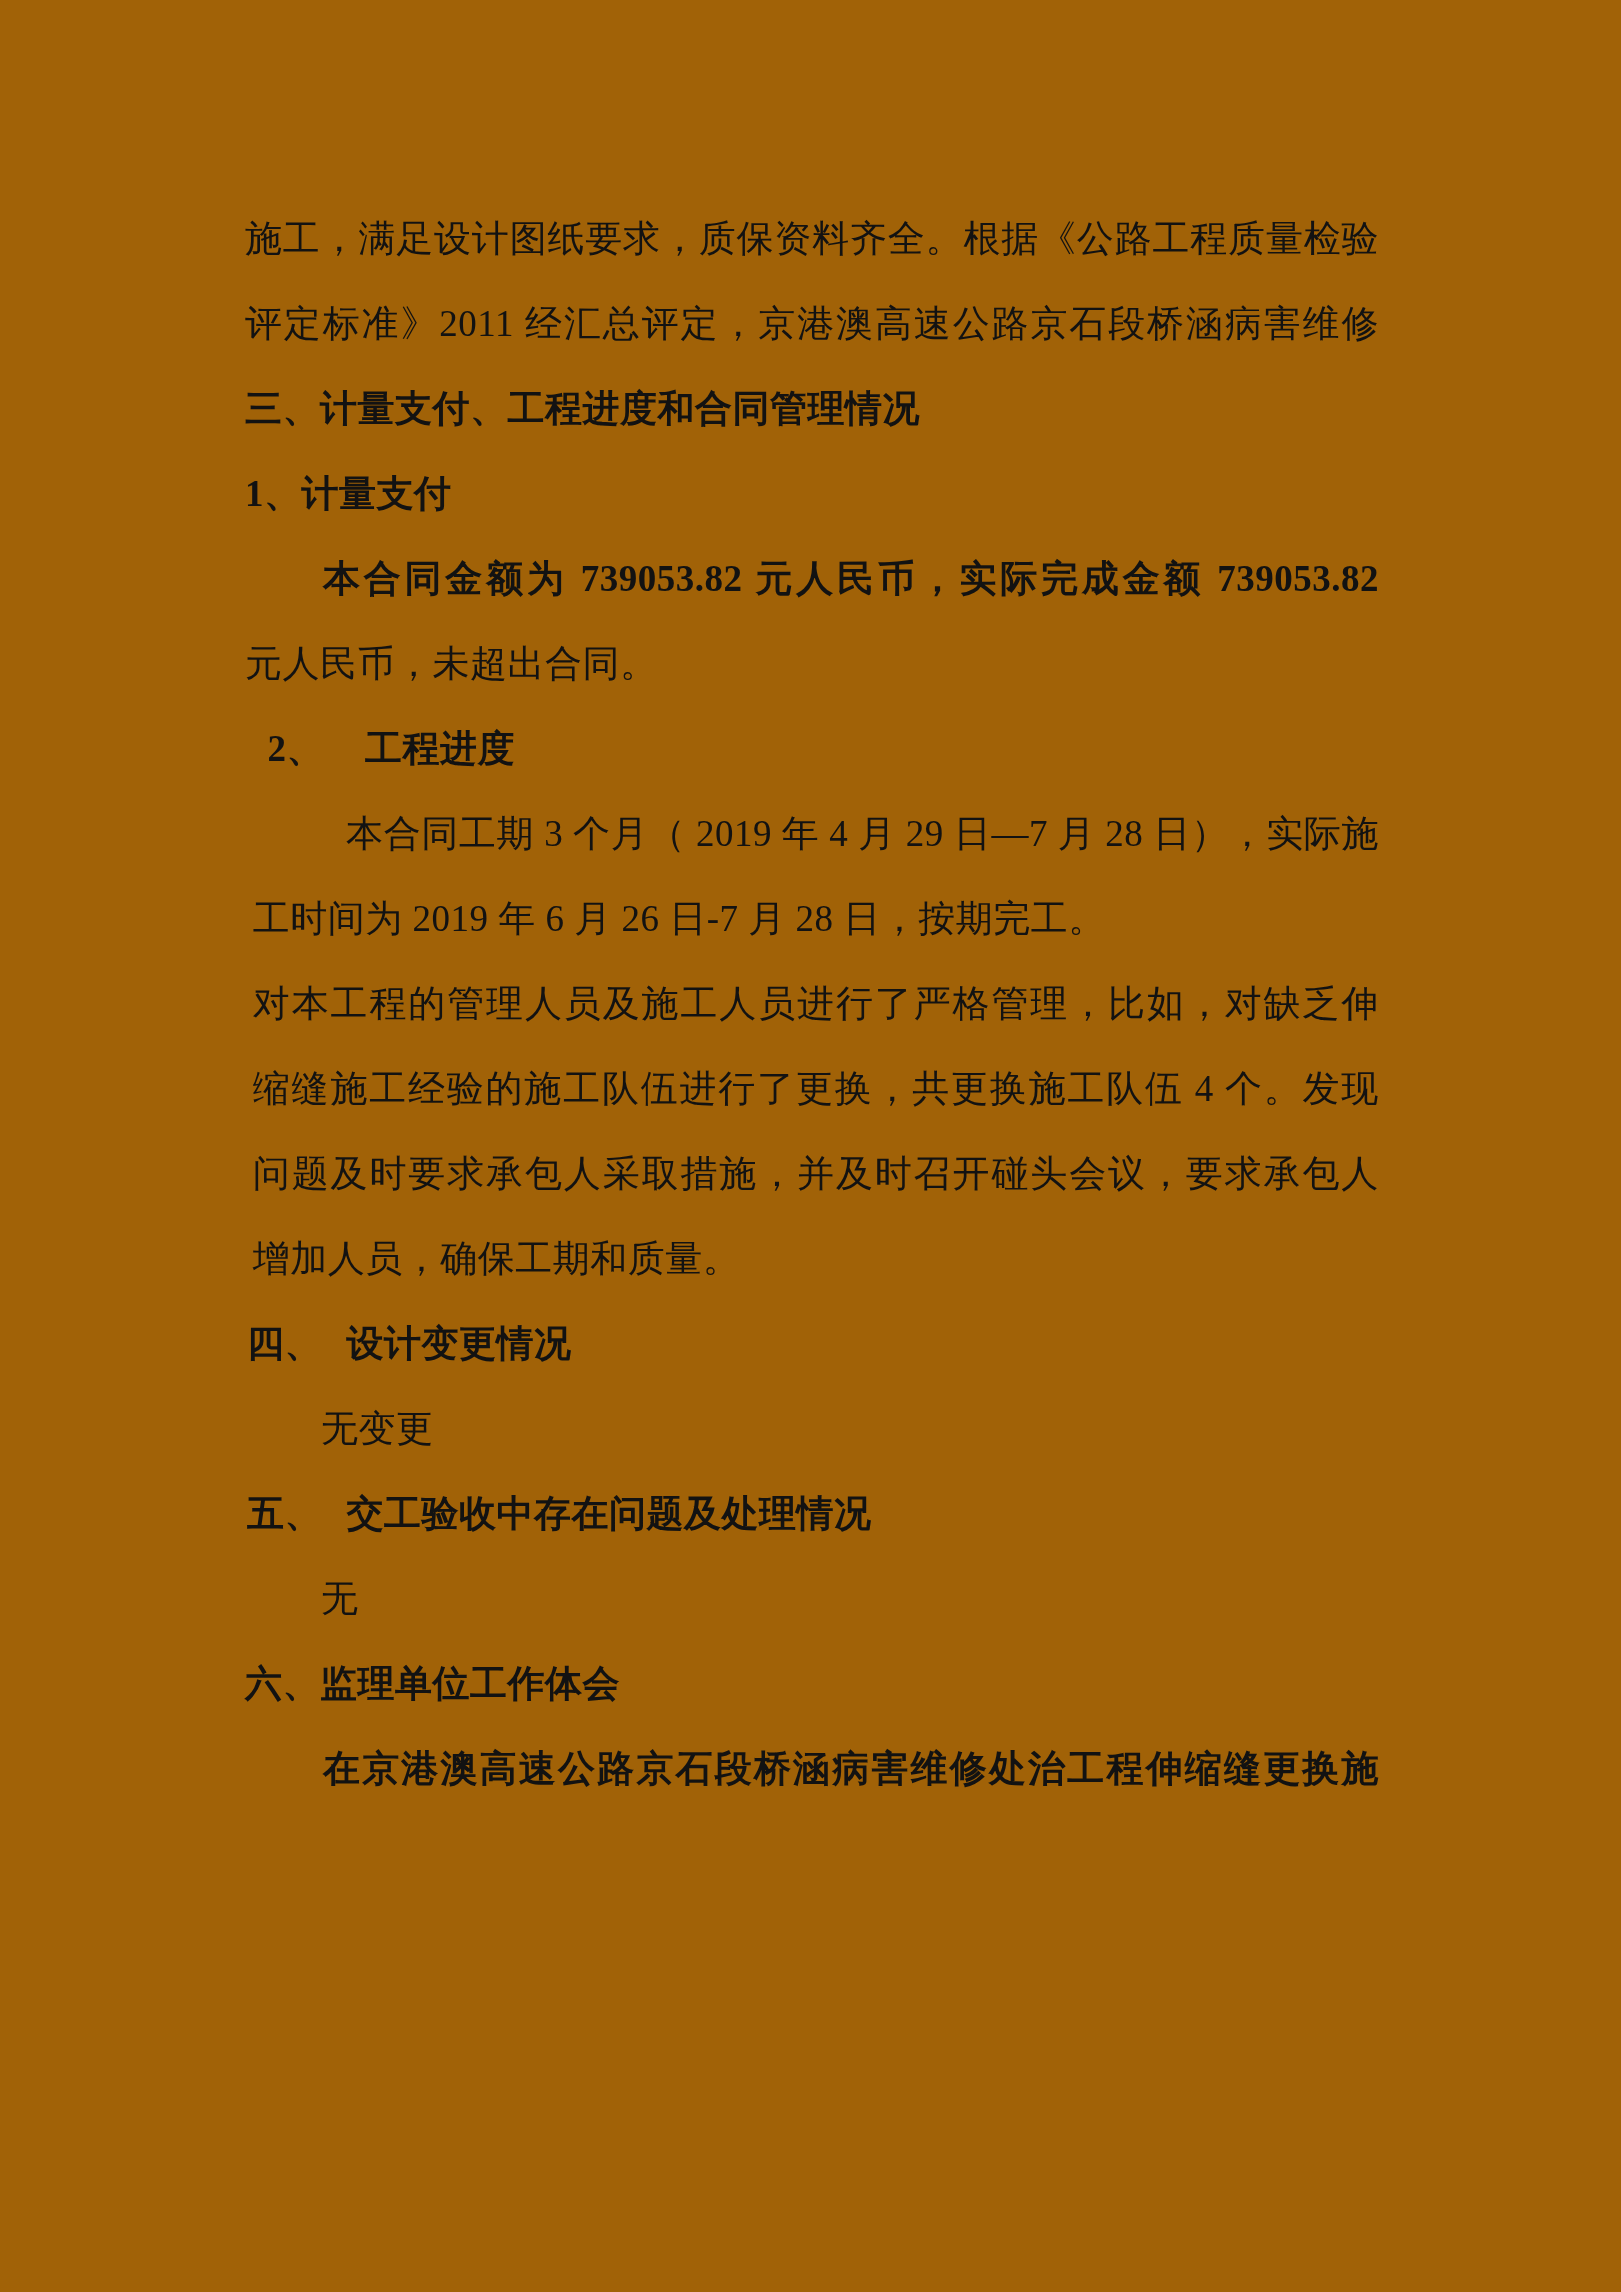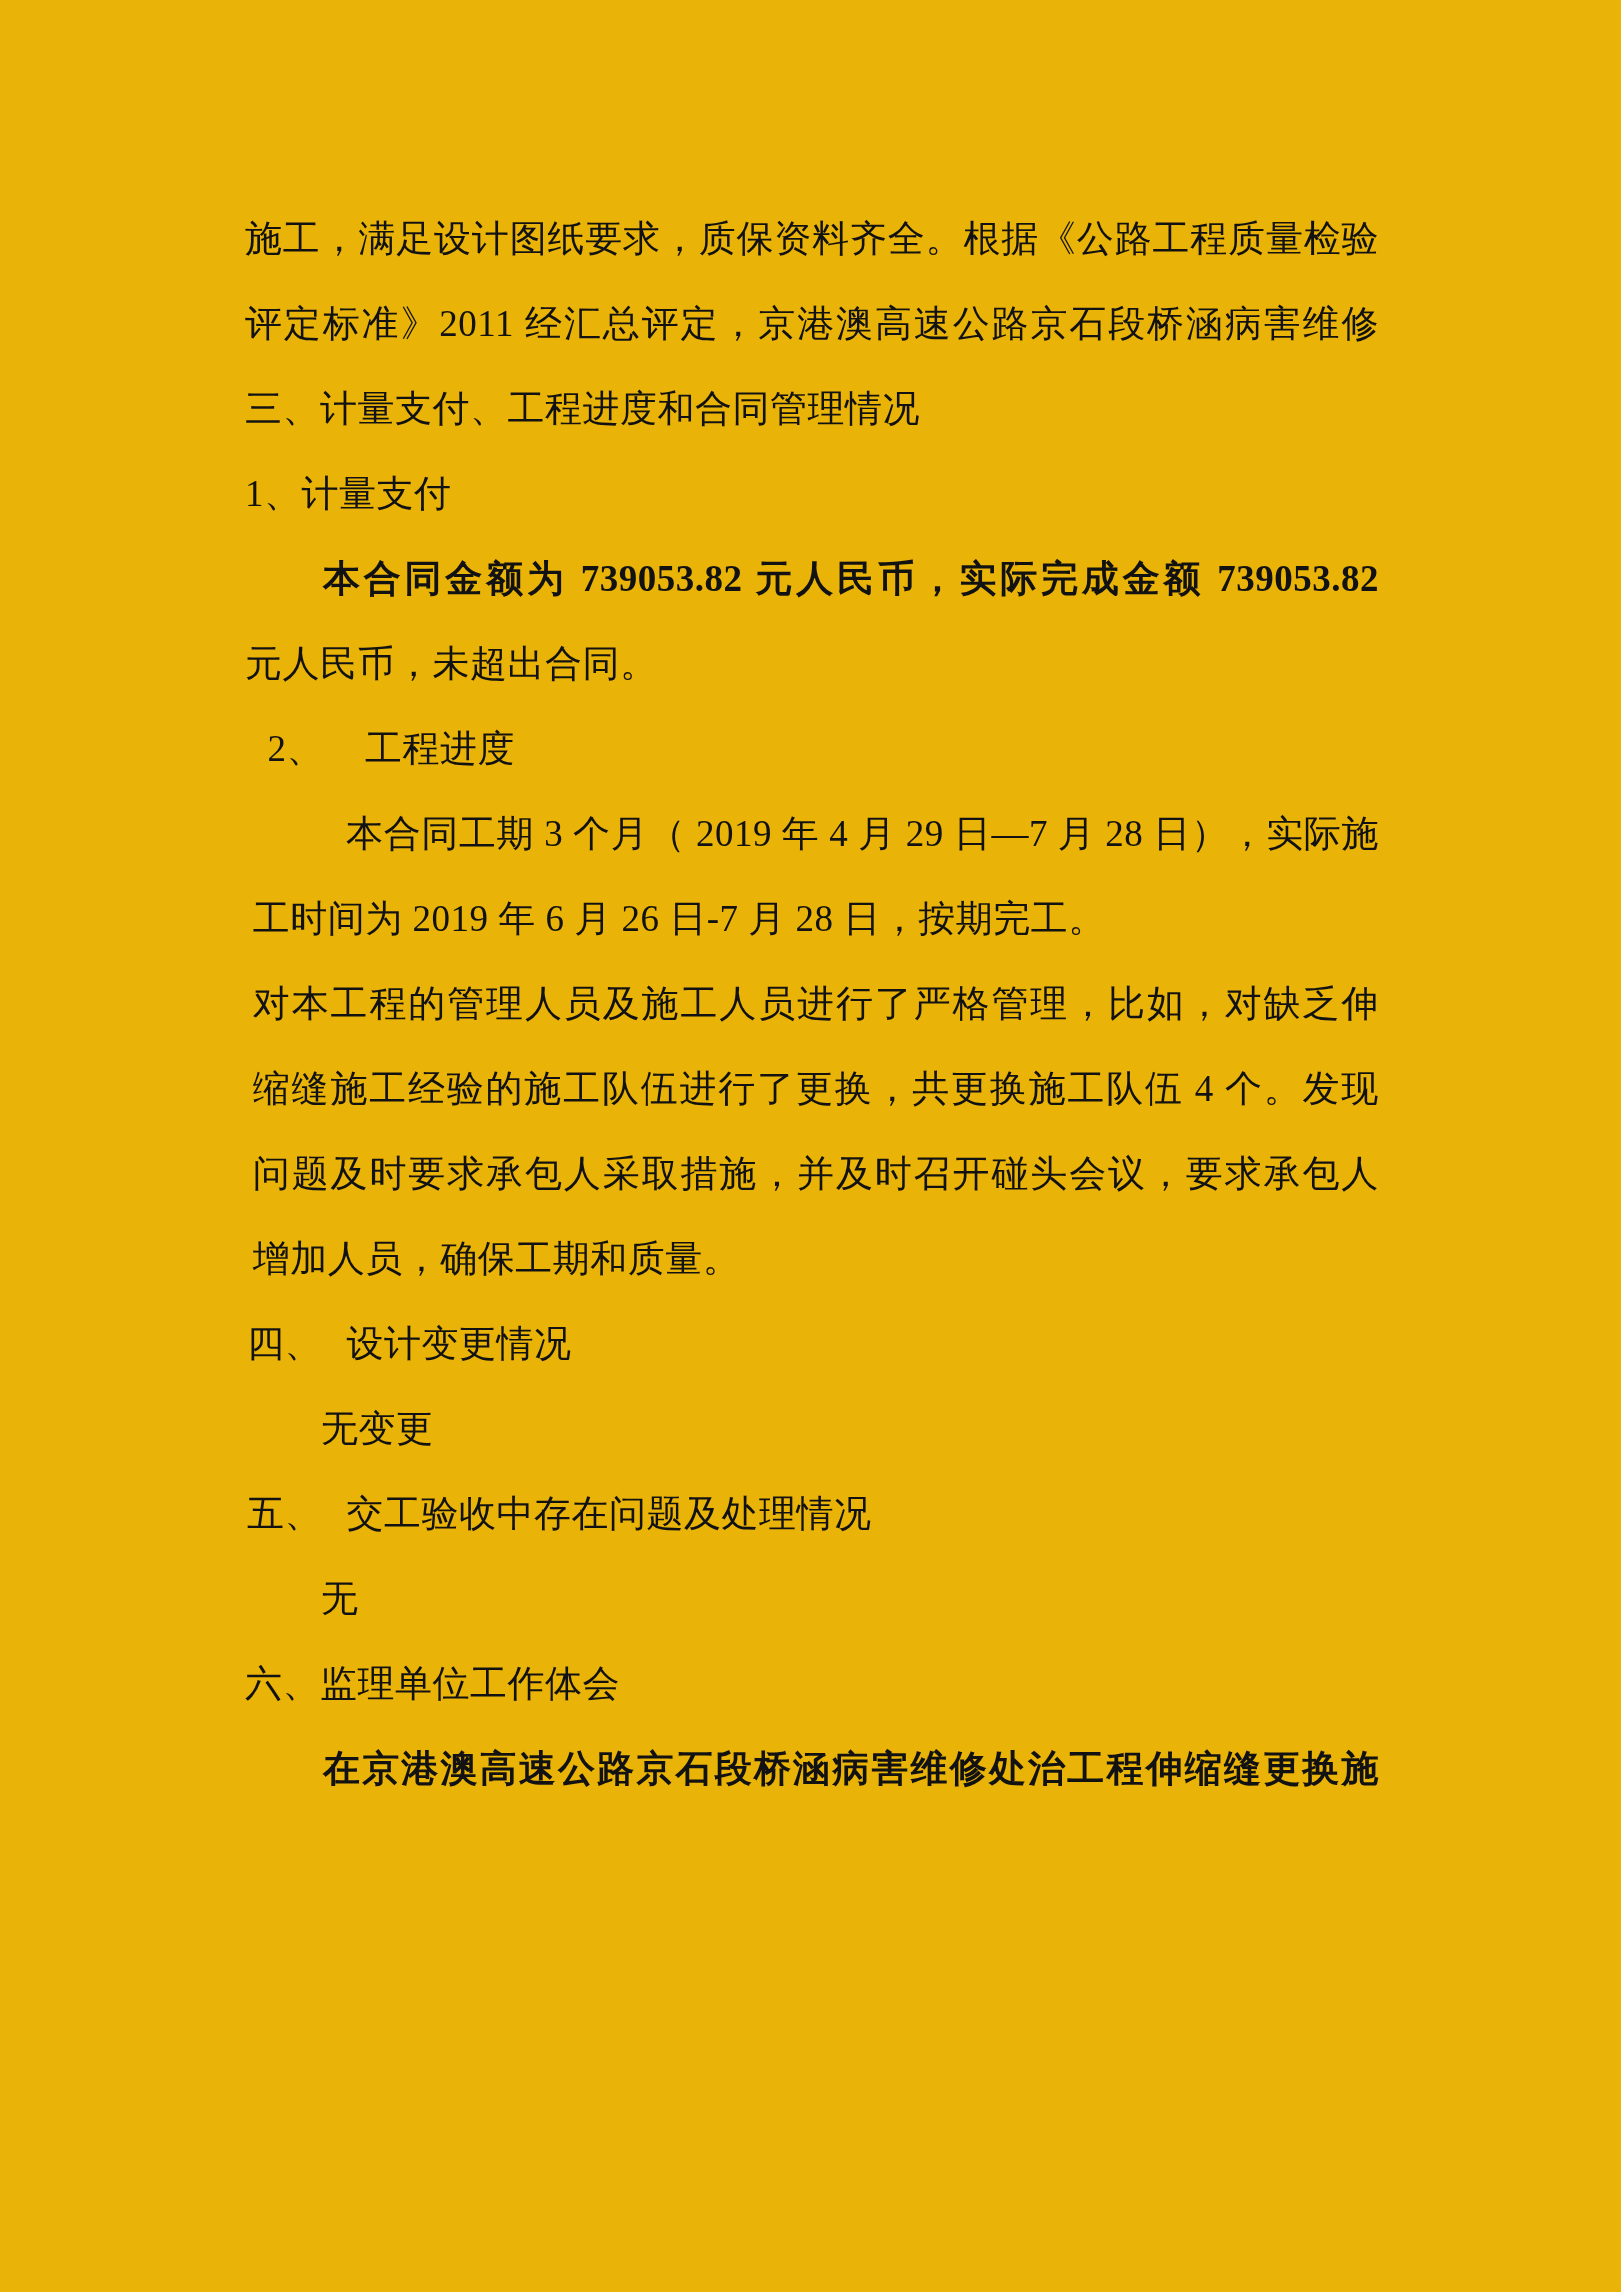--- a/index.html
+++ b/index.html
@@ -5,21 +5,21 @@
   html, body {
     margin: 0;
     padding: 0;
     background: #9a9a9a;
   }
   .page {
     position: relative;
     width: 1621px;
     height: 2293px;
     margin: 0 auto;
-    background: #eab308;
+    background: #a16207;
     font-family: "Liberation Serif", "DejaVu Serif", serif;
     color: #121212;
     overflow: hidden;
   }
   .content {
     position: absolute;
     left: 245px;
     top: 196px;
     width: 1134px;
   }
@@ -30,21 +30,21 @@
     white-space: nowrap;
     letter-spacing: 0.5px;
   }
   .justify {
     white-space: normal;
     text-align: justify;
     text-align-last: justify;
     text-justify: inter-character;
   }
   .heading {
-    font-weight: normal;
+    font-weight: bold;
   }
   .bold { font-weight: bold; }
   .underline { text-decoration: underline; text-underline-offset: 6.9px; }
   .ind-80  { padding-left: 78px; font-weight: bold; }
   .ind-103 { padding-left: 101px; width: 1033px; }
   .ind-8   { padding-left: 7.8px;  width: 1126px; }
   .ind-78  { padding-left: 76px; }
   .ind-23  { padding-left: 22.5px; }
   .ind-2   { padding-left: 2px; }
   .w-ind-80 { width: 1056px; }

